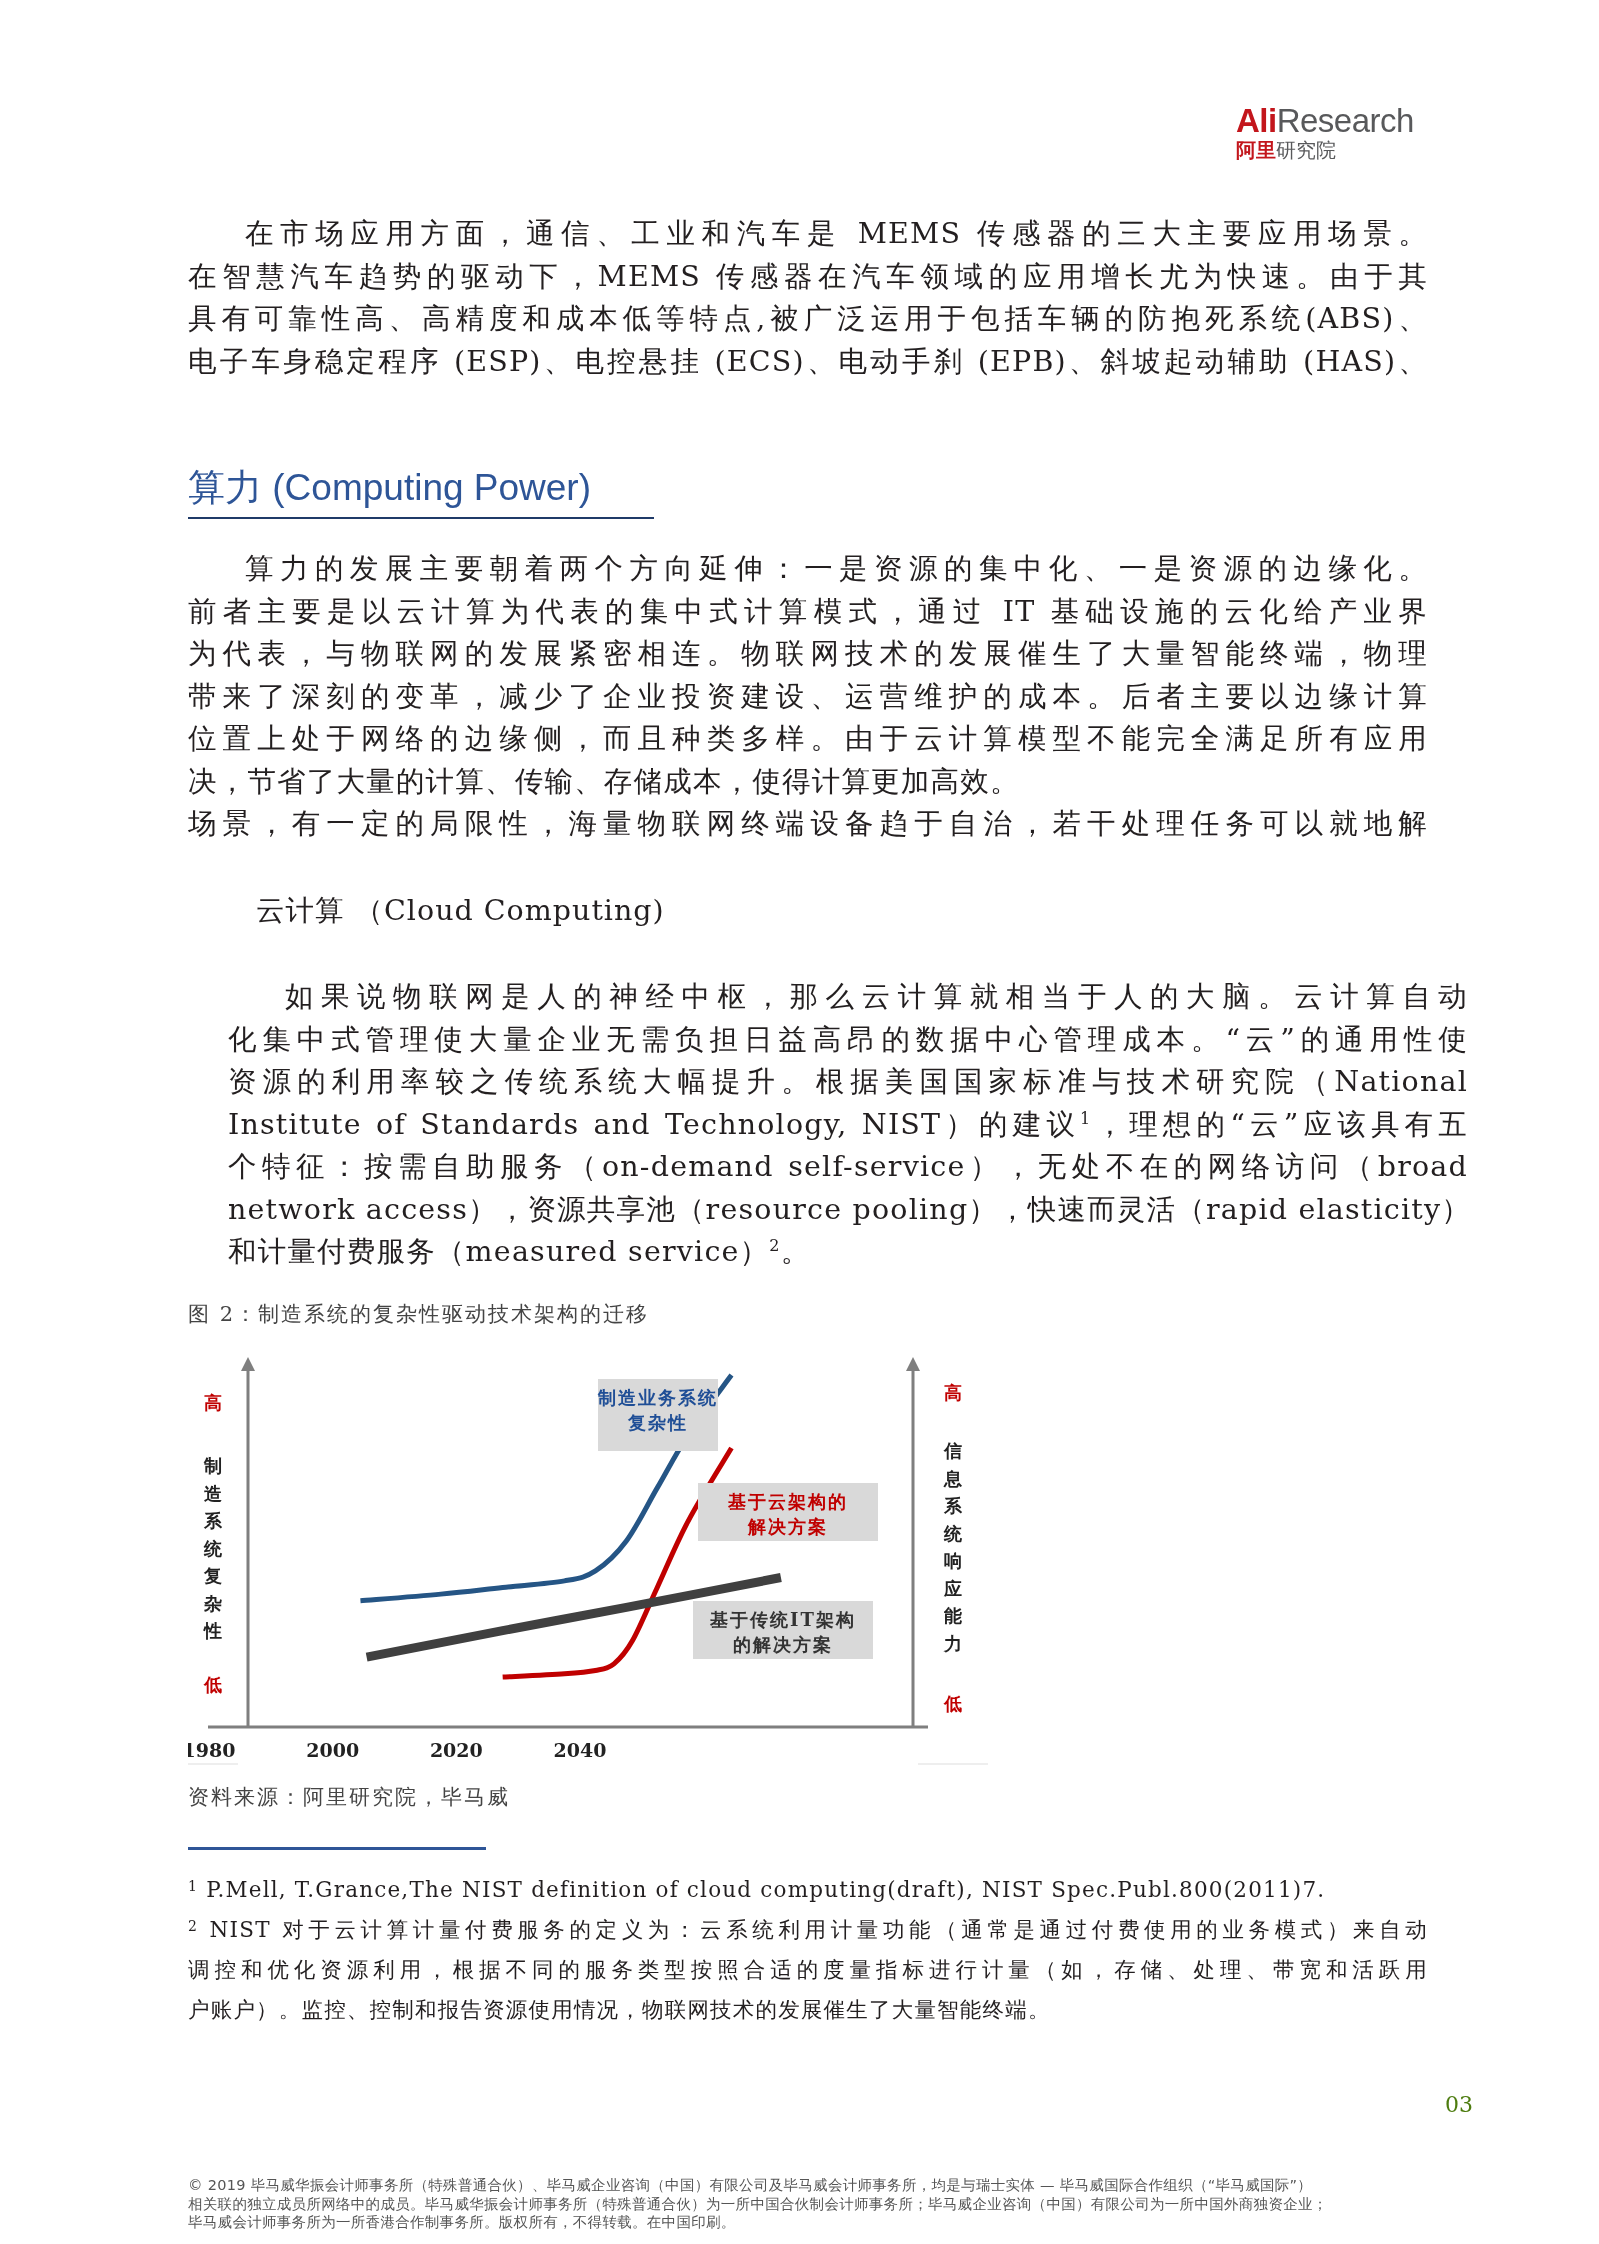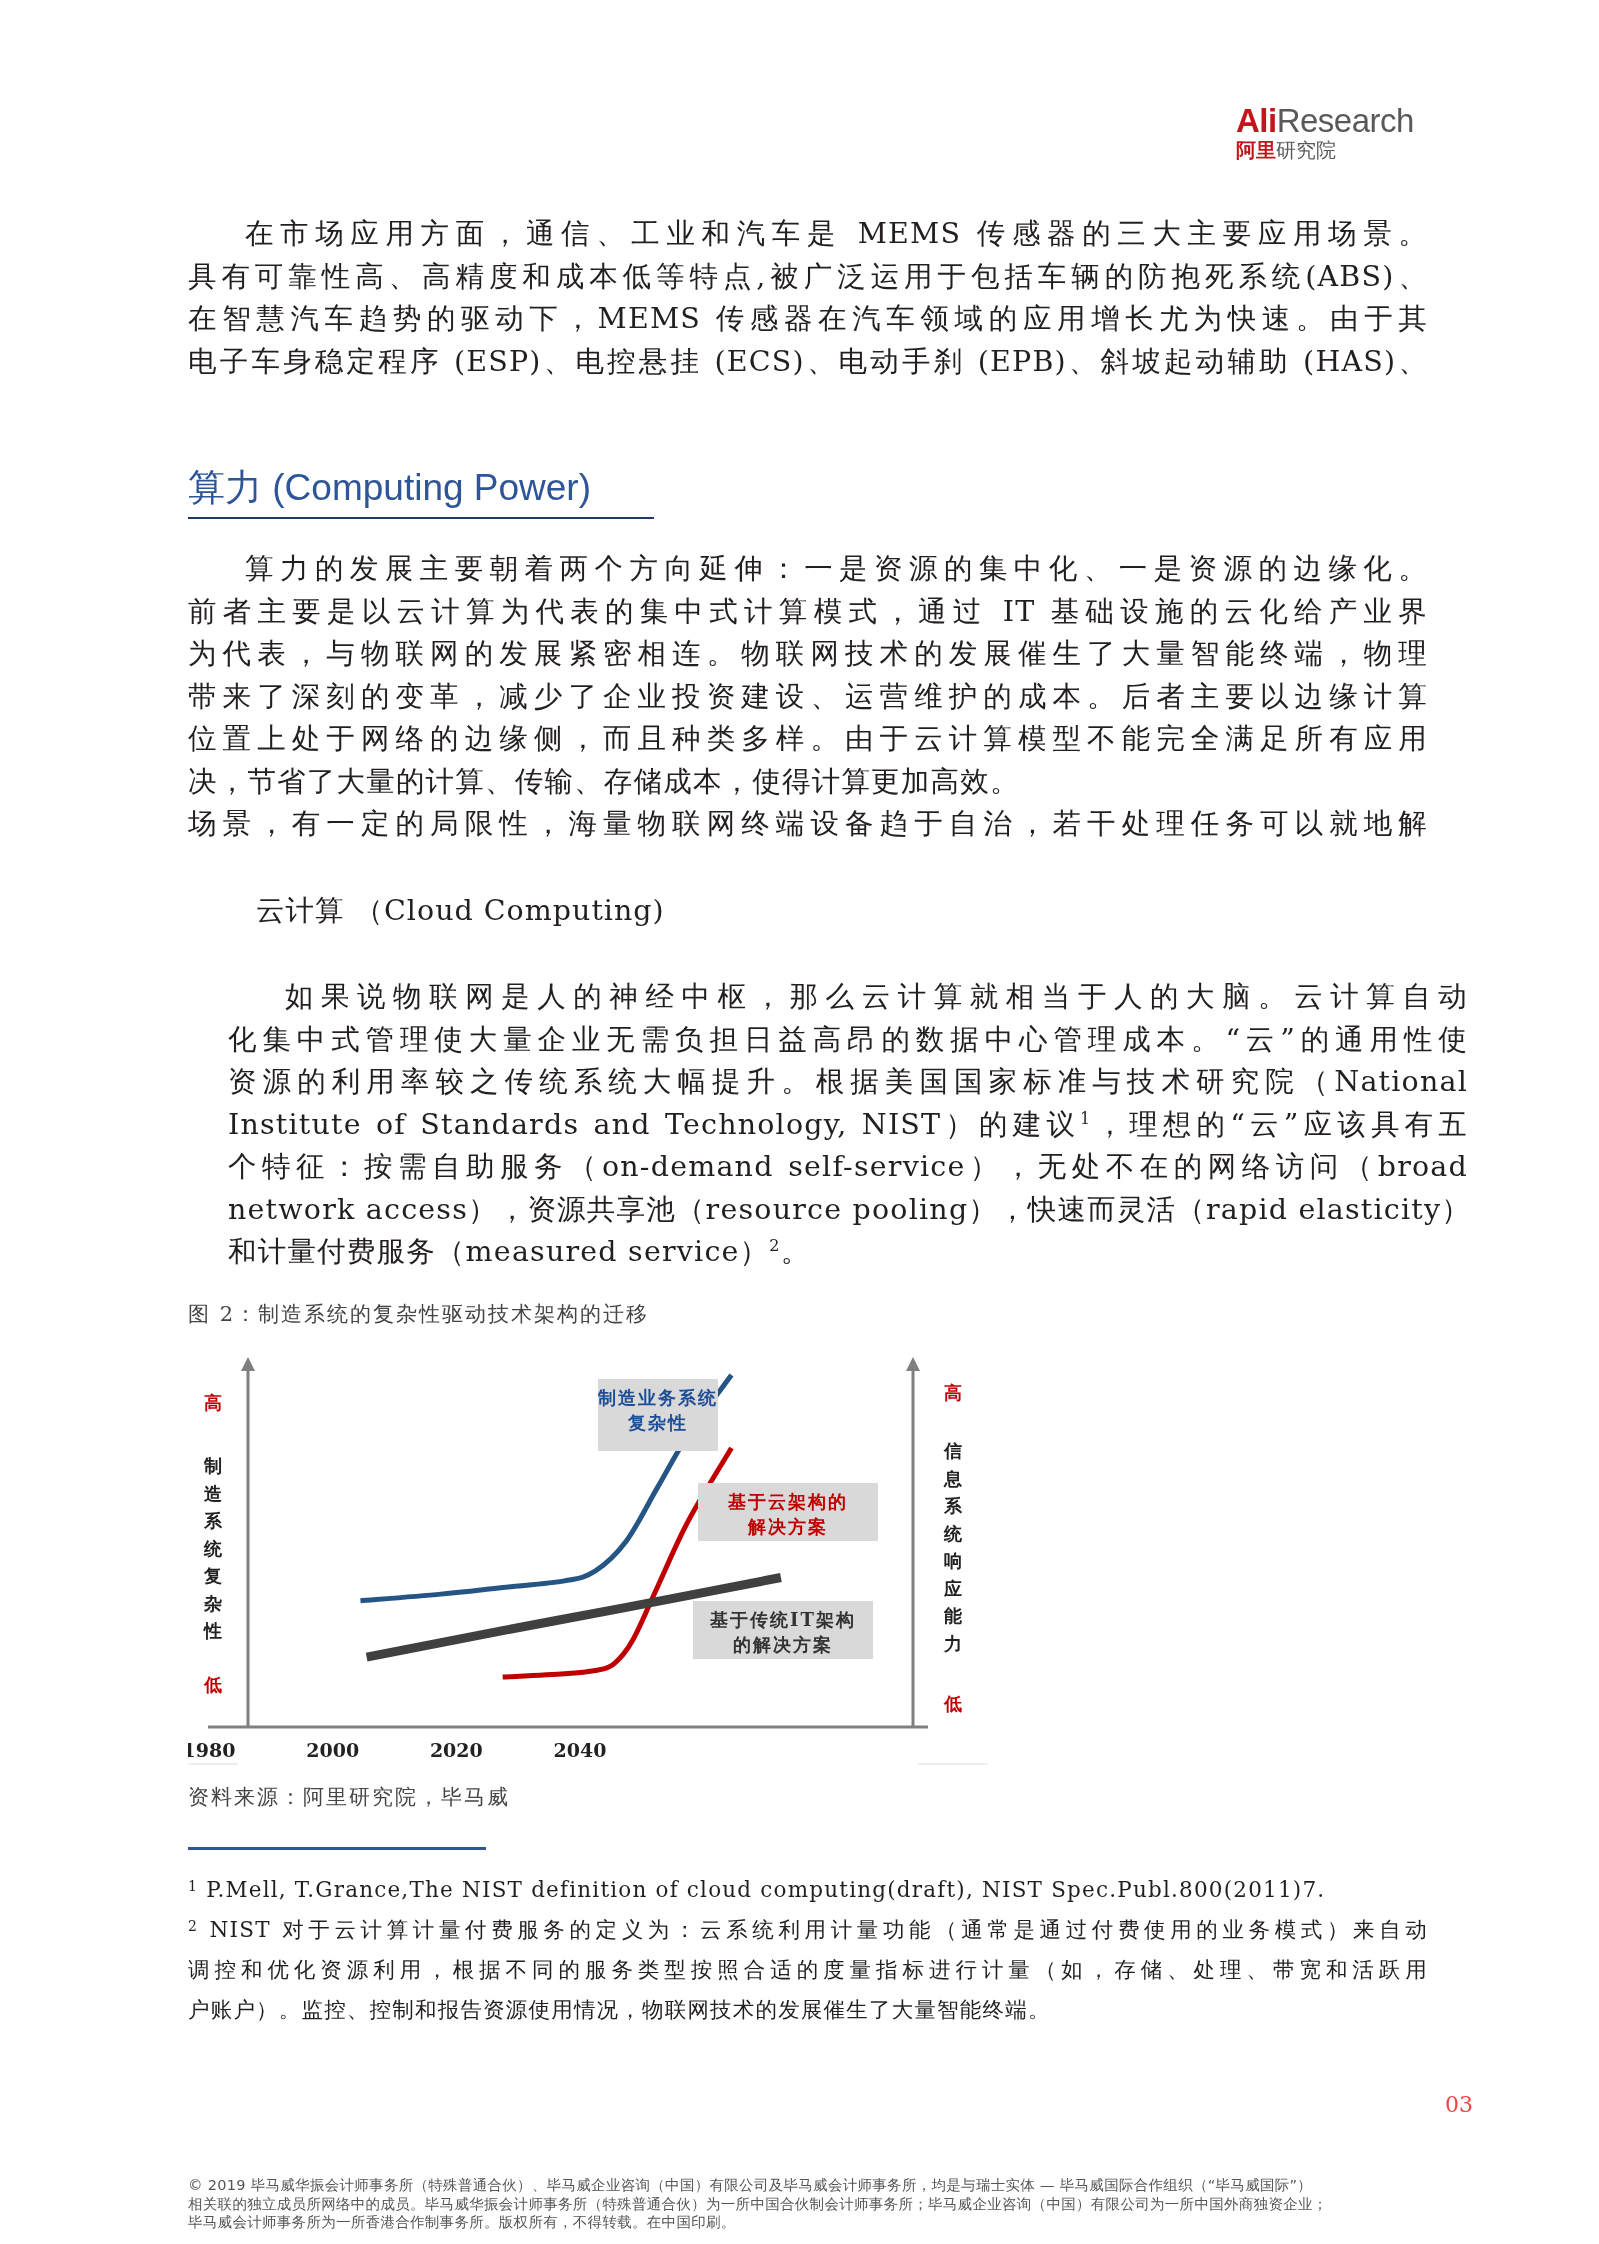--- a/index.html
+++ b/index.html
@@ -33,37 +33,37 @@
 
   .chart { left: 188px; top: 1357px; width: 800px; height: 425px; }
   .chart svg { display: block; }
 
   .source { left: 188px; top: 1783px; font-size: 21px; color: #444; letter-spacing: 2px; white-space: nowrap; }
   .fn-rule { left: 188px; top: 1847px; width: 298px; height: 3px; background: #2e5597; }
 
   .footnotes { left: 188px; top: 1870px; width: 1240px; font-size: 21.5px; line-height: 40px; letter-spacing: 1.2px; }
   .footnotes .line sup { font-size: 14px; top: -4px; }
 
-  .page-number { left: 1445px; top: 2092px; font-size: 22px; color: #ef4444; }
+  .page-number { left: 1445px; top: 2092px; font-size: 22px; color: #4d7c0f; }
 
   .copyright { left: 188px; top: 2176px; width: 1260px; font-family: "DejaVu Sans", sans-serif; font-size: 14.5px; line-height: 18.5px; color: #555; letter-spacing: 0.3px; }
   .copyright .line { text-align: left; text-align-last: left; }
 </style>
 </head>
 <body>
 
 <div class="abs logo">
   <div class="logo-top"><span class="logo-ali">Ali</span><span class="logo-research">Research</span></div>
   <div class="logo-bottom"><span class="logo-cn-red">阿里</span><span class="logo-cn-grey">研究院</span></div>
 </div>
 
 <div class="abs para body-text" style="top:213px;">
   <span class="line" style="padding-left:57px;">在市场应用方面，通信、工业和汽车是 MEMS 传感器的三大主要应用场景。</span>
+  <span class="line">在智慧汽车趋势的驱动下，MEMS 传感器在汽车领域的应用增长尤为快速。由于其</span>
   <span class="line">具有可靠性高、高精度和成本低等特点,被广泛运用于包括车辆的防抱死系统(ABS)、</span>
-  <span class="line">在智慧汽车趋势的驱动下，MEMS 传感器在汽车领域的应用增长尤为快速。由于其</span>
   <span class="line">电子车身稳定程序 (ESP)、电控悬挂 (ECS)、电动手刹 (EPB)、斜坡起动辅助 (HAS)、</span>
 </div>
 
 <div class="abs section-title">算力 (Computing Power)</div>
 <div class="abs section-rule"></div>
 
 <div class="abs para body-text" style="top:548px;">
   <span class="line" style="padding-left:57px;">算力的发展主要朝着两个方向延伸：一是资源的集中化、一是资源的边缘化。</span>
   <span class="line">前者主要是以云计算为代表的集中式计算模式，通过 IT 基础设施的云化给产业界</span>
   <span class="line">为代表，与物联网的发展紧密相连。物联网技术的发展催生了大量智能终端，物理</span>

